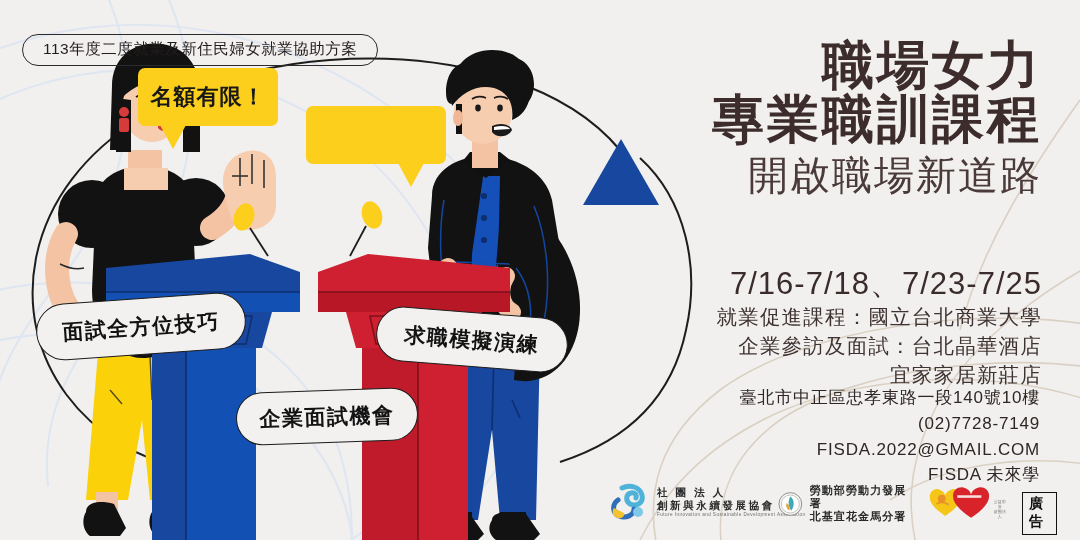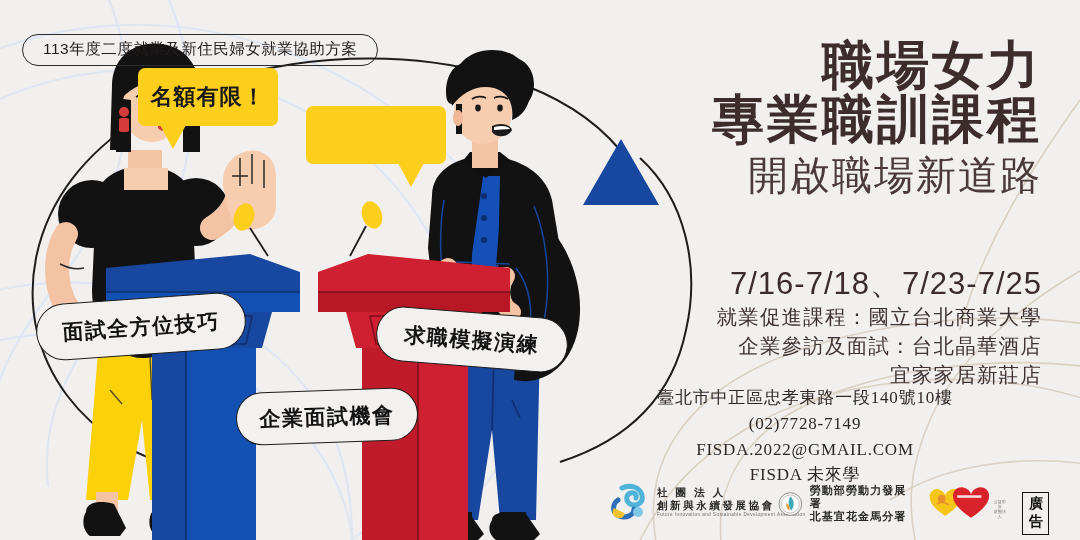--- a/index.html
+++ b/index.html
@@ -54,37 +54,37 @@
     color:#3b2b2b;
   }
   .title-1{font-size:52px;font-weight:700;line-height:1.04;letter-spacing:3px;color:#3d2c2c;}
   .title-2{font-size:52px;font-weight:700;line-height:1.04;letter-spacing:3px;color:#3d2c2c;}
   .title-sub{font-size:40px;font-weight:400;line-height:1.25;letter-spacing:2px;color:#4a3a3a;margin-top:4px;}
 
   #date-block{position:absolute;right:38px;top:222px;width:470px;text-align:right;color:#3a2c2c;}
   .date-line{font-size:31px;font-weight:400;letter-spacing:1px;line-height:1.15;margin-top:44px;}
   .venue-line{font-size:20.5px;font-weight:400;letter-spacing:1.2px;line-height:1.42;color:#3f3232;}
 
-  #contact-block{position:absolute;right:40px;top:385px;width:470px;text-align:center;color:#2f2626;font-family:Liberation Serif, serif;}
+  #contact-block{position:absolute;right:40px;top:385px;width:470px;text-align:right;color:#2f2626;}
   .contact-line{font-size:17px;letter-spacing:.8px;line-height:1.52;}
 
   
   #footer-logos{position:absolute;left:0;bottom:6px;width:913px;height:56px;}
   .logo-group{position:absolute;display:flex;align-items:center;gap:7px;}
   #logo-fisda{left:608px;top:4px;}
   #logo-wda{left:778px;top:6px;}
   #logo-heart{left:928px;top:4px;}
   #logo-ad{left:1022px;top:14px;}
   .logo-text{display:flex;flex-direction:column;line-height:1.18;}
   .lt-1{font-size:10.5px;font-weight:700;letter-spacing:2.6px;color:#2a2a2a;}
   .lt-2{font-size:10.5px;font-weight:700;letter-spacing:2.6px;color:#2a2a2a;}
   .lt-3{font-size:4.6px;letter-spacing:.45px;color:#6d6d6d;margin-top:1.5px;}
   .wda-text{display:flex;flex-direction:column;line-height:1.2;}
   .wt{font-size:11px;font-weight:700;letter-spacing:1.1px;color:#2a2a2a;}
-  #ad-box{border:1.6px solid #111;padding:2px 4px 3px 6px;font-size:14px;font-weight:700;color:#111;letter-spacing:1px;}
+  #ad-box{border:1.6px solid #111;padding:2px 12px 3px 6px;font-size:14px;font-weight:700;color:#111;letter-spacing:1px;}
   .tiny-cap{font-size:4px;color:#777;letter-spacing:.2px;text-align:center;}
 </style>
 </head>
 <body>
 
 <div id="poster">
 
   <svg class="bgsvg" viewBox="0 0 1080 540">
     <defs>
       <clipPath id="clipPoster">

